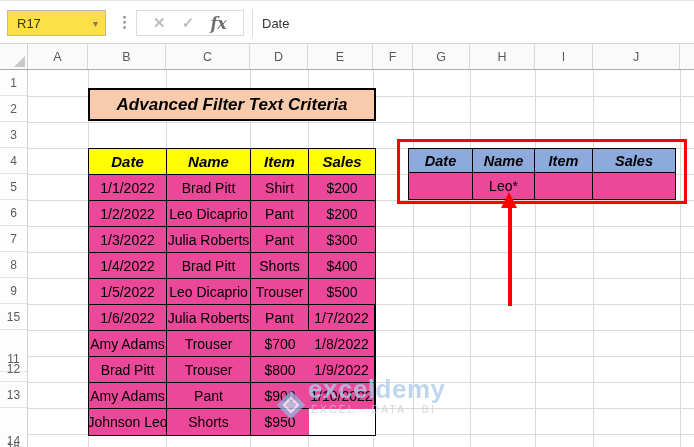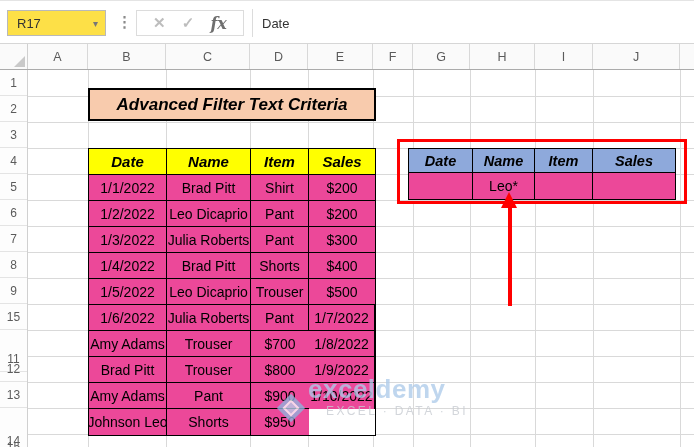--- a/index.html
+++ b/index.html
@@ -74,21 +74,21 @@
                 background:#FF0000; z-index:5; }
 
   
   .wmark { position:absolute; left:281px; top:376px; z-index:4; opacity:0.78; display:flex; align-items:flex-end; }
   .wm-logo { position:relative; width:20px; height:20px; margin-top:6px; margin-right:7px;
              transform:rotate(45deg); background:#8fb4df; }
   .wm-logo .wm-inner { position:absolute; left:4px; top:4px; width:12px; height:12px;
                        border:2px solid #fff; background:#b7d0ec; }
   .wm-textcol { display:flex; flex-direction:column; }
   .wm-brand { font-size:26px; font-weight:bold; color:#aecbea; letter-spacing:0.5px; line-height:26px; }
-  .wm-tag { font-size:12px; letter-spacing:2.4px; color:#c7cbd1; margin-top:2px; margin-left:18px; }
+  .wm-tag { font-size:10px; letter-spacing:2.4px; color:#c7cbd1; margin-top:2px; margin-left:3px; }
 </style>
 </head>
 <body>
 
 <div class="screen">
 
   <div class="fbar">
     <div class="namebox">
       <span class="nb-text">R17</span>
       <span class="nb-caret">▾</span>

